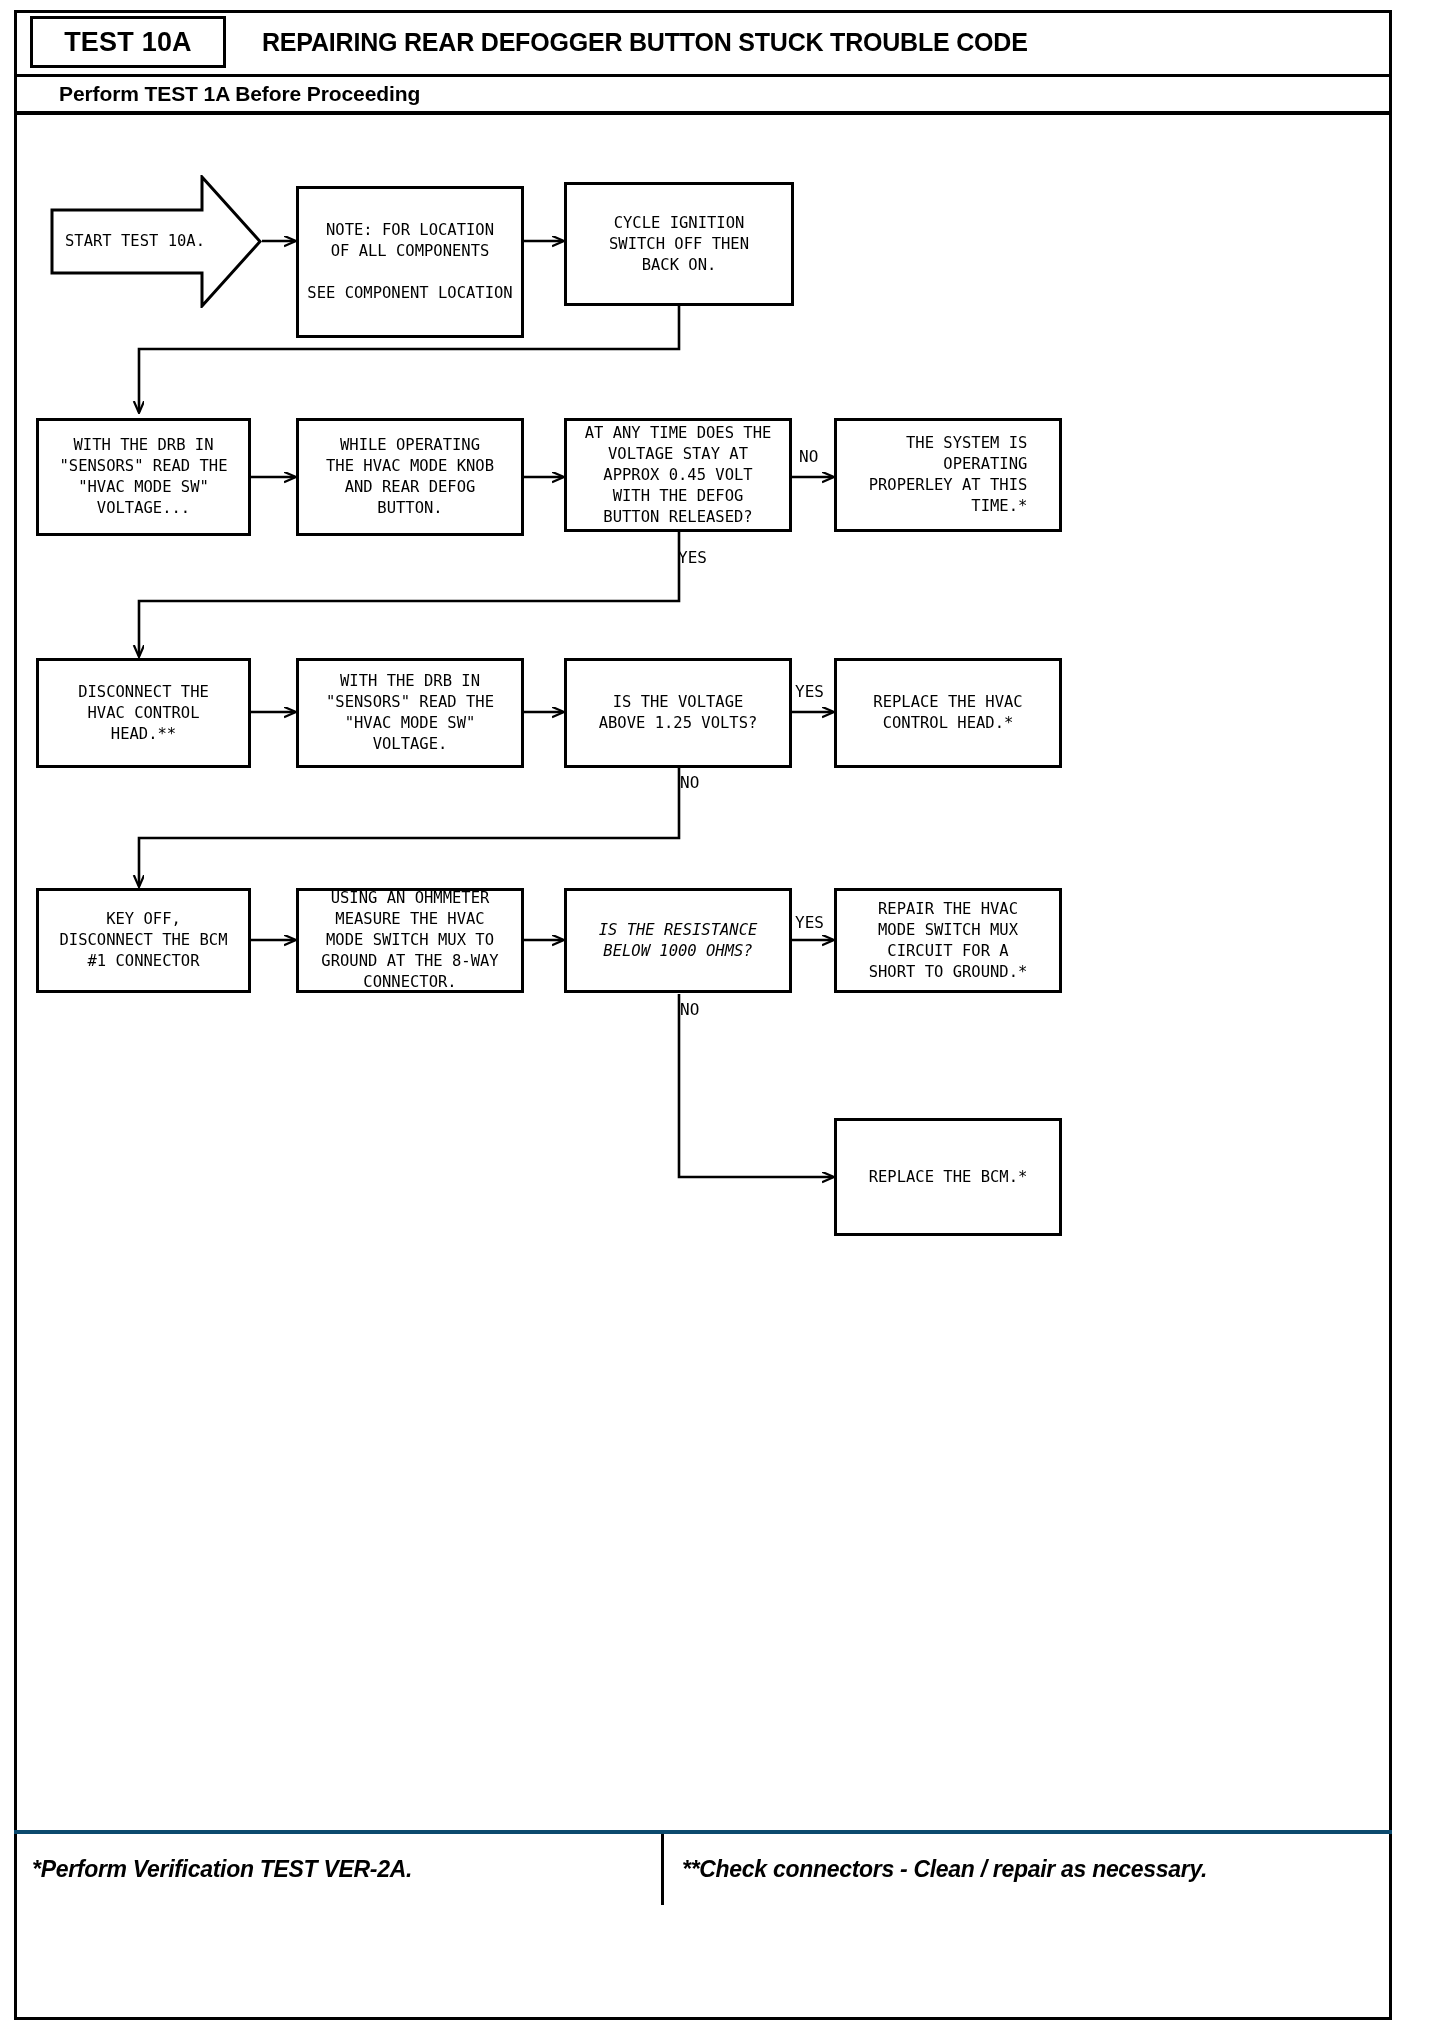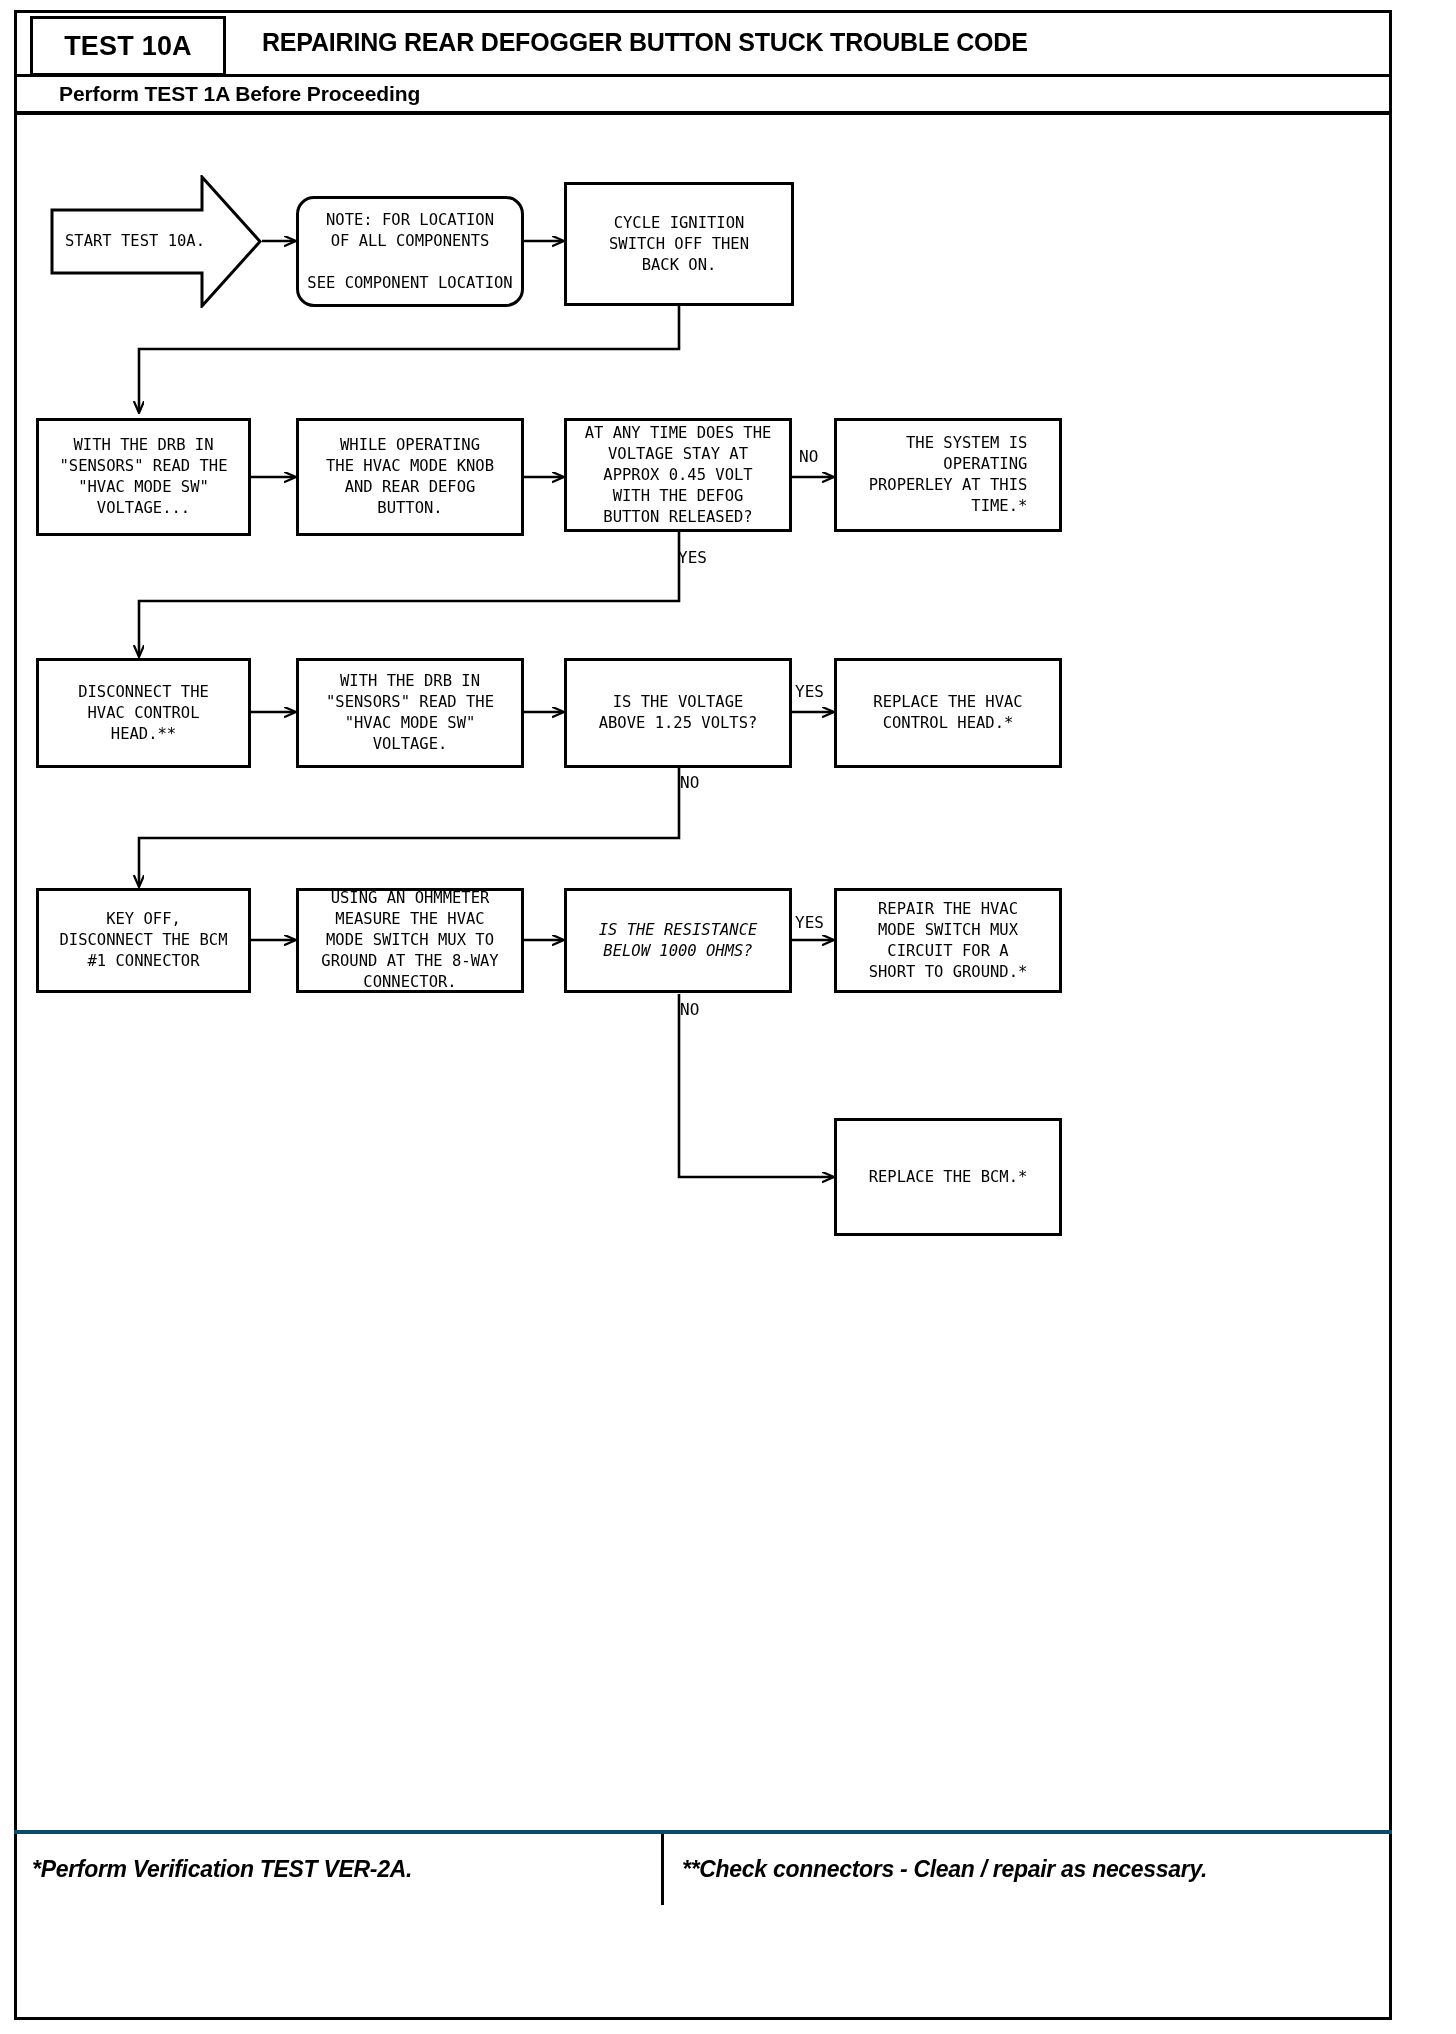--- a/index.html
+++ b/index.html
@@ -7,21 +7,21 @@
 
   #page{position:absolute;left:0;top:0;width:1456px;height:2034px;background:#fff;}
 
   
   .page-frame{position:absolute;left:14px;top:10px;width:1378px;height:2010px;
               border:3px solid #000;box-sizing:border-box;}
 
   
   .hdr{position:absolute;left:14px;top:10px;width:1378px;height:67px;
        border-bottom:3px solid #000;box-sizing:border-box;}
-  .hdr-badge{position:absolute;left:16px;top:6px;width:196px;height:60px;
+  .hdr-badge{position:absolute;left:16px;top:6px;width:196px;height:52px;
              border:3px solid #000;box-sizing:border-box;
              display:flex;align-items:center;justify-content:center;}
   .hdr-badge span{font-size:27px;font-weight:bold;letter-spacing:.2px;}
   .hdr-title{position:absolute;left:248px;top:0px;height:64px;
              display:flex;align-items:center;}
   .hdr-title span{font-size:25px;font-weight:bold;letter-spacing:-.2px;}
 
   .subhdr{position:absolute;left:14px;top:77px;width:1378px;height:38px;
           border-bottom:4px solid #000;box-sizing:border-box;
           display:flex;align-items:center;padding-left:29px;}
@@ -111,21 +111,21 @@
     </g>
   </svg>
 
   <div class="startshape" style="left:50px;top:175px;width:212px;height:133px;">
     <svg width="212" height="133" viewBox="0 0 212 133" xmlns="http://www.w3.org/2000/svg">
       <path d="M2,35 L152,35 L152,2 L210,66.5 L152,131 L152,98 L2,98 Z" fill="#fff" stroke="#000" stroke-width="3"></path>
     </svg>
     <div class="txt">START TEST 10A.</div>
   </div>
 
-  <div class="fbox" style="left:296px;top:196px;width:228px;height:111px;border-radius:18px;">
+  <div class="fbox" style="left:296px;top:186px;width:228px;height:152px;">
     <div class="txt">NOTE: FOR LOCATION
 OF ALL COMPONENTS
 
 SEE COMPONENT LOCATION</div>
   </div>
 
   <div class="fbox" style="left:564px;top:182px;width:230px;height:124px;">
     <div class="txt">CYCLE IGNITION
 SWITCH OFF THEN
 BACK ON.</div>

